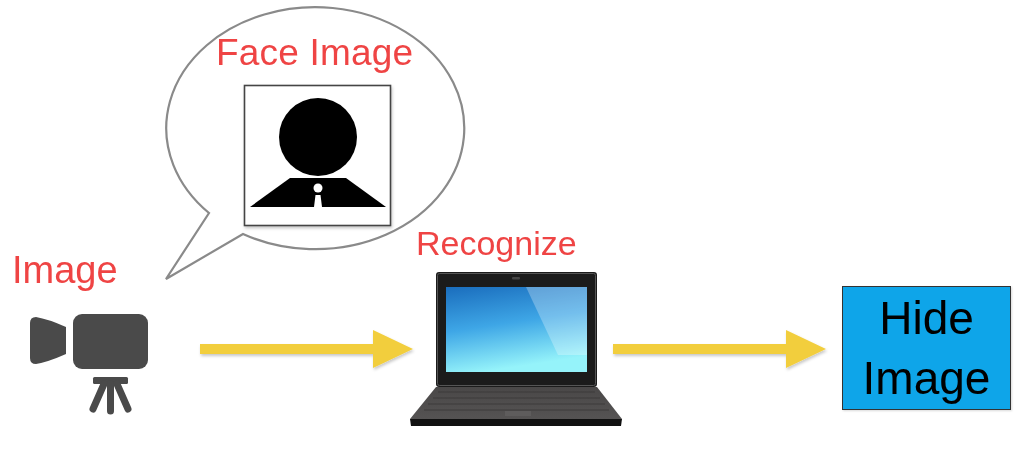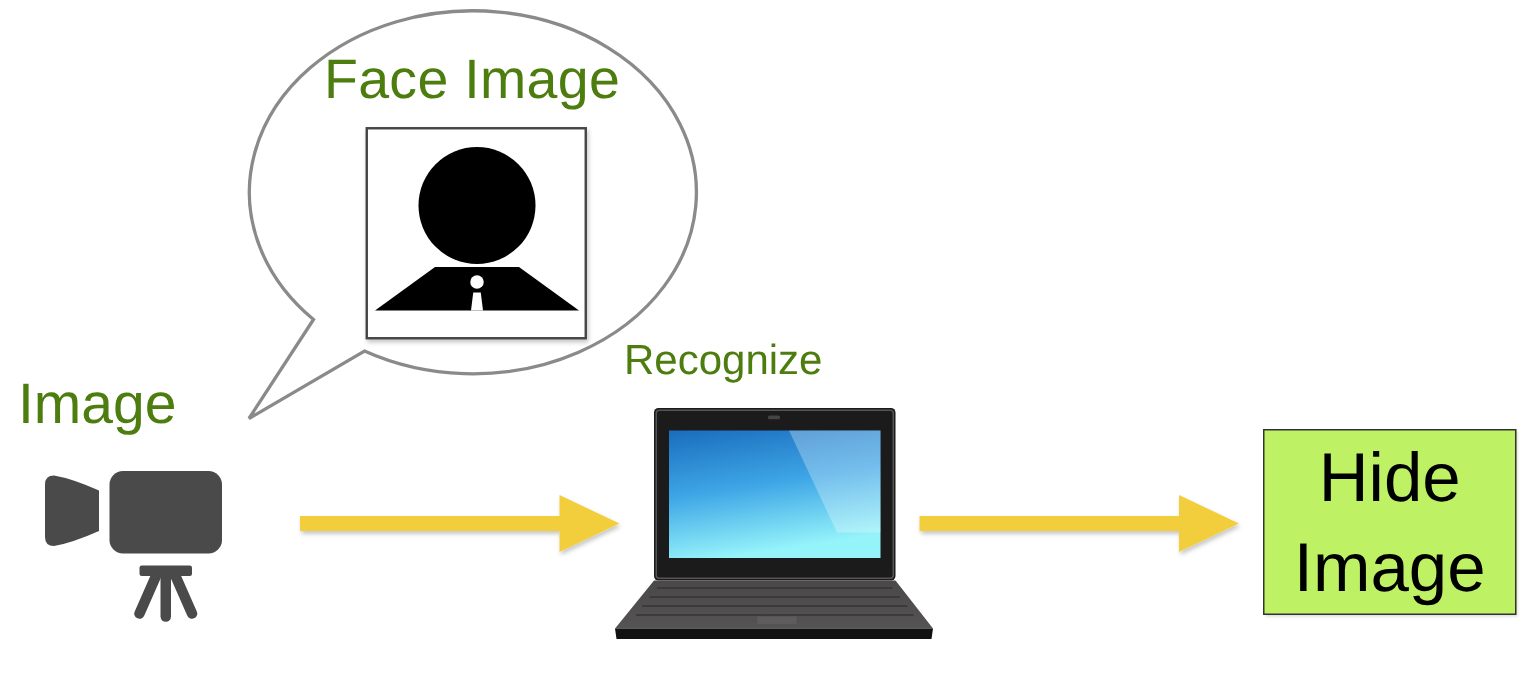--- a/index.html
+++ b/index.html
@@ -1,24 +1,24 @@
 <!DOCTYPE html>
 <html><head>
   <meta charset="utf-8">
   <style>
     html, body { margin: 0; padding: 0; background: #ffffff; }
     body { width: 1024px; height: 449px; position: relative; overflow: hidden; font-family: "Liberation Sans", "DejaVu Sans", sans-serif; }
     .canvas { position: absolute; left: 0; top: 0; width: 1024px; height: 449px; }
-    .label { position: absolute; color: #4d7c0f; white-space: nowrap; line-height: 1; font-family: "Liberation Sans", "DejaVu Sans", sans-serif; }
+    .label { position: absolute; color: #ef4444; white-space: nowrap; line-height: 1; font-family: "Liberation Sans", "DejaVu Sans", sans-serif; }
     .lbl-face { left: 216px; top: 34px; font-size: 37px; letter-spacing: 0.2px; }
     .lbl-camera { left: 12px; top: 251px; font-size: 38px; }
-    .lbl-recognize { left: 416px; top: 226px; font-size: 28px; }
+    .lbl-recognize { left: 416px; top: 226px; font-size: 34px; }
     .hide-box {
       position: absolute; left: 842px; top: 286px; width: 167px; height: 122px;
-      border: 1.5px solid #333; background: #bef264;
+      border: 1.5px solid #333; background: #0ea5e9;
       display: flex; flex-direction: column; align-items: center; justify-content: center;
       box-shadow: 1px 1px 2px rgba(0,0,0,0.15);
     }
     .hide-line { font-size: 46px; line-height: 60px; color: #000; font-family: "Liberation Sans", "DejaVu Sans", sans-serif; }
   </style>
 </head>
 <body>
 
 <svg class="canvas" width="1024" height="449" viewBox="0 0 1024 449" xmlns="http://www.w3.org/2000/svg">
   <defs>

